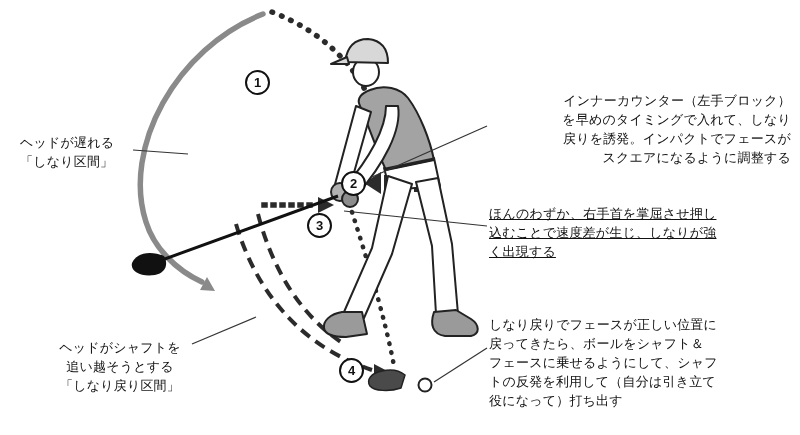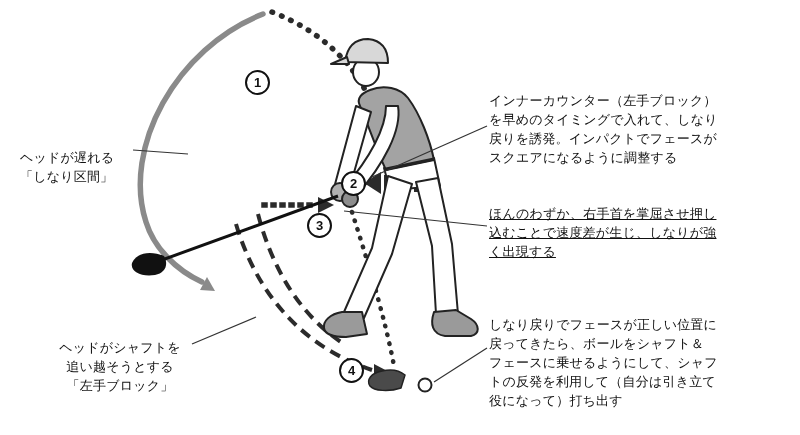--- a/index.html
+++ b/index.html
@@ -93,28 +93,28 @@
       <line x1="487" y1="226" x2="344" y2="211"></line>
       <line x1="487" y1="348" x2="434" y2="382"></line>
     </g>
   </svg>
 
   <div class="marker" style="left:245px;top:70px;">1</div>
   <div class="marker" style="left:341px;top:171px;">2</div>
   <div class="marker" style="left:307px;top:213px;">3</div>
   <div class="marker" style="left:339px;top:358px;">4</div>
 
-  <div class="note" style="left:20px;top:148px;">ヘッドが遅れる
+  <div class="note" style="left:20px;top:133px;">ヘッドが遅れる
 「しなり区間」</div>
 
   <div class="note center" style="left:40px;top:338px;width:160px;">ヘッドがシャフトを
 追い越そうとする
-「左手ブロック」</div>
+「しなり戻り区間」</div>
 
-  <div class="note right" style="left:489px;top:91px;">インナーカウンター（左手ブロック）
+  <div class="note right" style="left:489px;top:91px;text-align:right;">インナーカウンター（左手ブロック）
 を早めのタイミングで入れて、しなり
 戻りを誘発。インパクトでフェースが
 スクエアになるように調整する</div>
 
   <div class="note right" style="left:489px;top:204px;text-decoration:underline;">ほんのわずか、右手首を掌屈させ押し
 込むことで速度差が生じ、しなりが強
 く出現する</div>
 
   <div class="note right" style="left:489px;top:315px;">しなり戻りでフェースが正しい位置に
 戻ってきたら、ボールをシャフト＆

